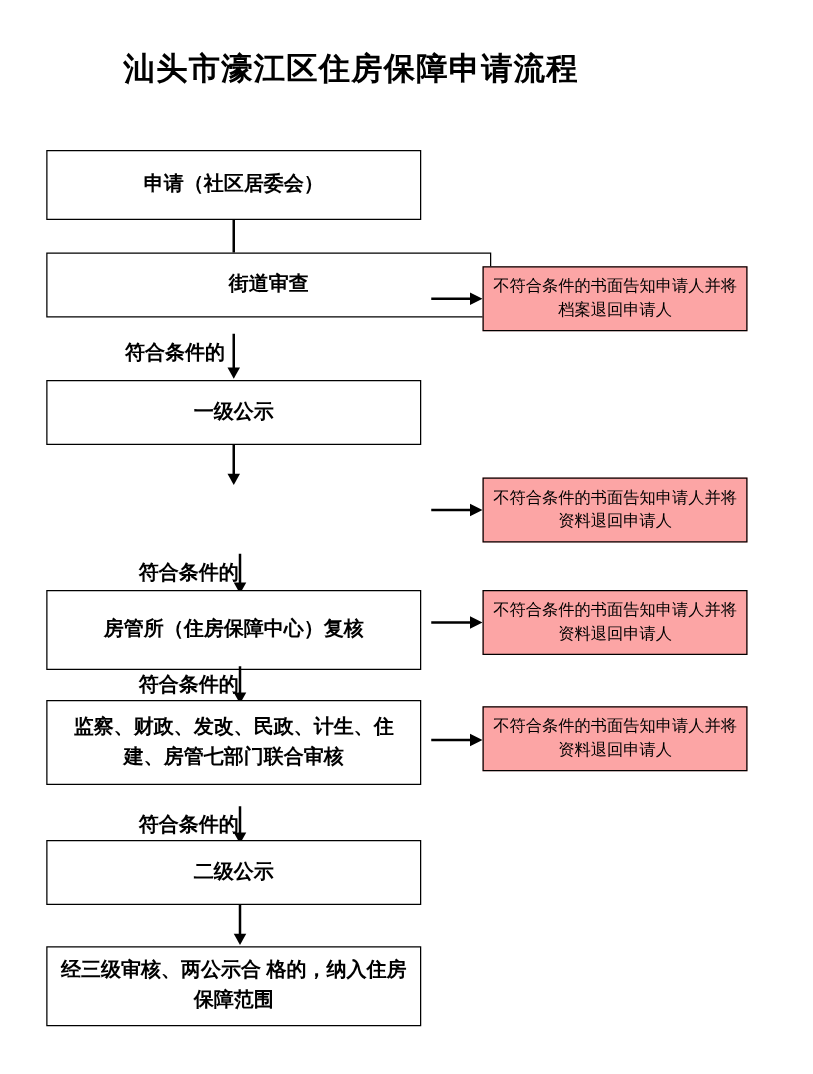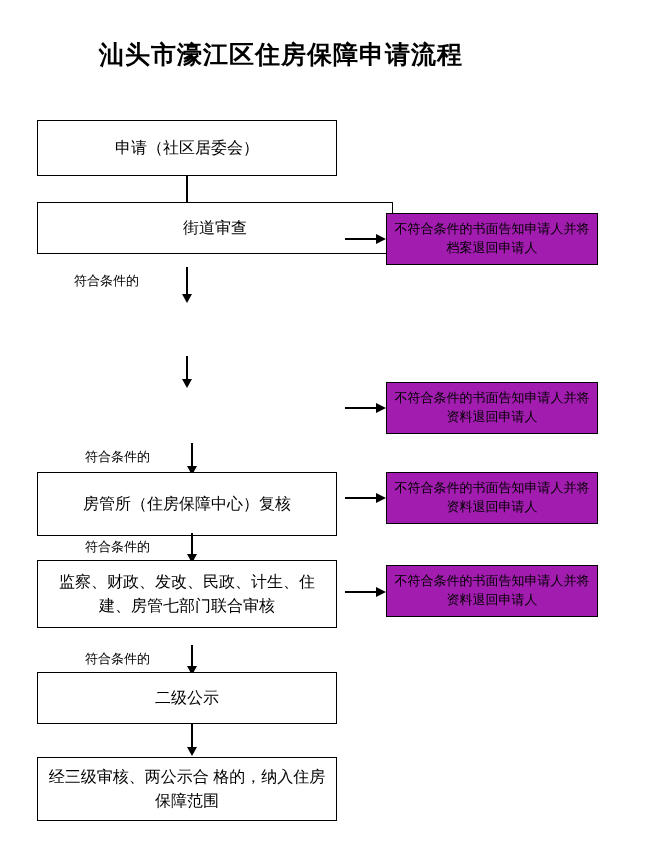--- a/index.html
+++ b/index.html
@@ -33,31 +33,31 @@
   }
   .node {
     position: absolute;
     box-sizing: border-box;
     border: 1.5px solid #000000;
     background: #ffffff;
     display: flex;
     align-items: center;
     justify-content: center;
     text-align: center;
-    font-weight: normal;
+    font-weight: bold;
     font-size: 16px;
     line-height: 1.5;
     padding: 2px 6px;
     font-family: "Liberation Sans", sans-serif;
   }
   .side-note {
     position: absolute;
     box-sizing: border-box;
     border: 1.2px solid #000000;
-    background: #a21caf;
+    background: #fca5a5;
     display: flex;
     align-items: center;
     justify-content: center;
     text-align: center;
     font-weight: normal;
     font-size: 13px;
     line-height: 1.45;
     padding: 2px 6px;
     font-family: "Liberation Sans", sans-serif;
   }
@@ -88,24 +88,25 @@
     top: -4px;
     right: -9px;
     width: 0;
     height: 0;
     border-top: 5px solid transparent;
     border-bottom: 5px solid transparent;
     border-left: 10px solid #000000;
   }
   .cond-label {
     position: absolute;
-    font-size: 13px;
-    font-weight: normal;
+    font-size: 16px;
+    font-weight: bold;
     white-space: nowrap;
     font-family: "Liberation Sans", sans-serif;
+    margin-left: 26px;
   }
 </style>
 </head>
 <body>
 
 <div id="page">
 
   <div class="title">汕头市濠江区住房保障申请流程</div>
 
   <div class="node" style="left:37px; top:120px; width:300px; height:56px;">
@@ -116,20 +117,23 @@
   <div class="node" style="left:37px; top:202px; width:356px; height:52px;">
     <span>街道审查</span>
   </div>
   <div class="h-arrow" style="left:345px; top:238px; width:32px;"></div>
   <div class="side-note" style="left:386px; top:213px; width:212px; height:52px;">
     <span>不符合条件的书面告知申请人并将档案退回申请人</span>
   </div>
   <div class="cond-label" style="left:74px; top:272px;">符合条件的</div>
   <div class="v-arrow" style="left:186px; top:267px; height:28px;"></div>
 
+  <div class="node" style="left:37px; top:304px; width:300px; height:52px;">
+    <span>一级公示</span>
+  </div>
   <div class="v-arrow" style="left:186px; top:356px; height:24px;"></div>
 
   <div class="h-arrow" style="left:345px; top:407px; width:32px;"></div>
   <div class="side-note" style="left:386px; top:382px; width:212px; height:52px;">
     <span>不符合条件的书面告知申请人并将资料退回申请人</span>
   </div>
   <div class="cond-label" style="left:85px; top:448px;">符合条件的</div>
   <div class="v-arrow" style="left:191px; top:443px; height:24px;"></div>
 
   <div class="node" style="left:37px; top:472px; width:300px; height:64px;">

